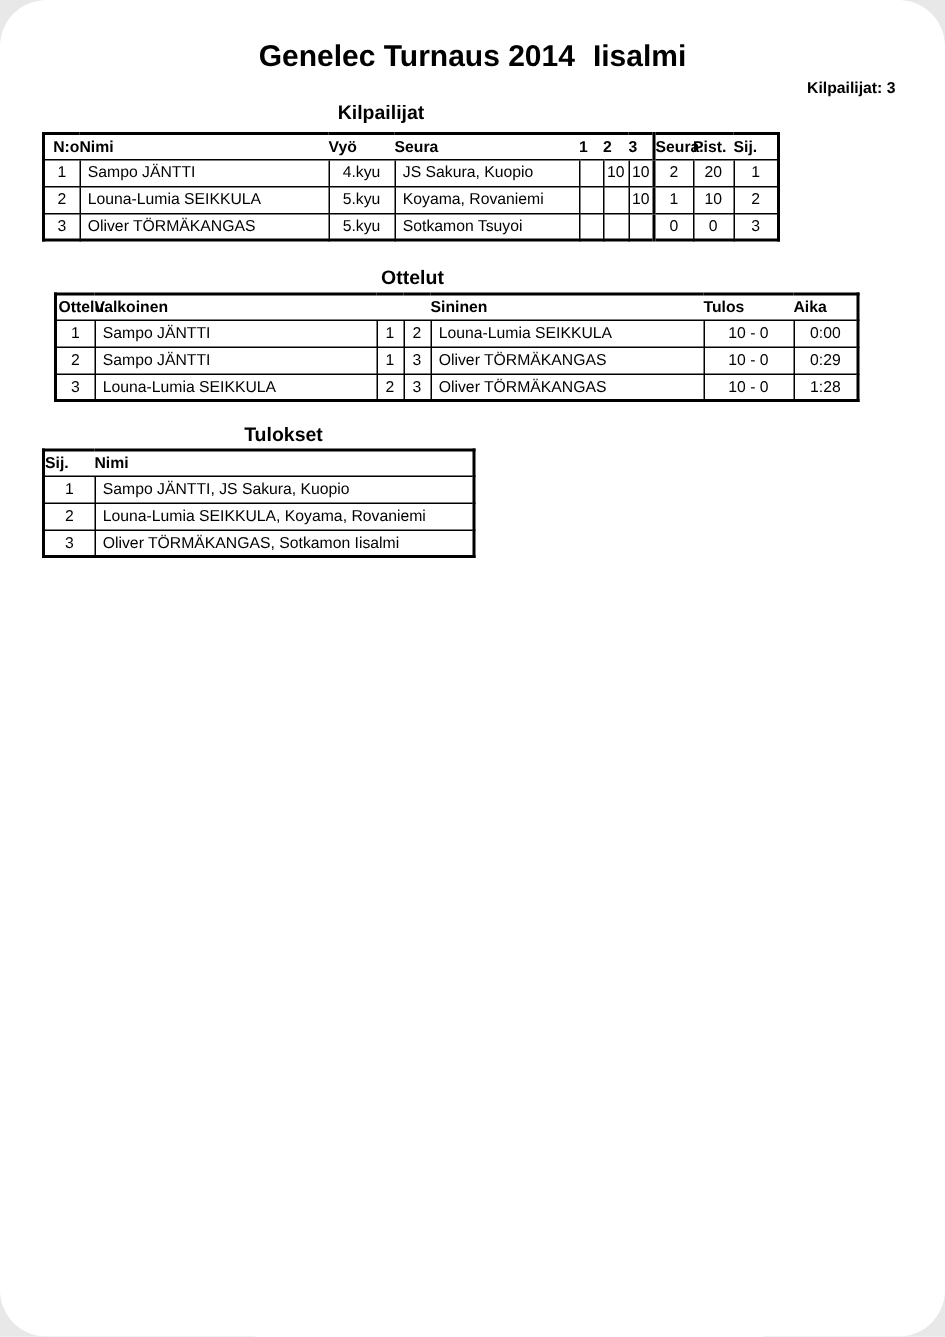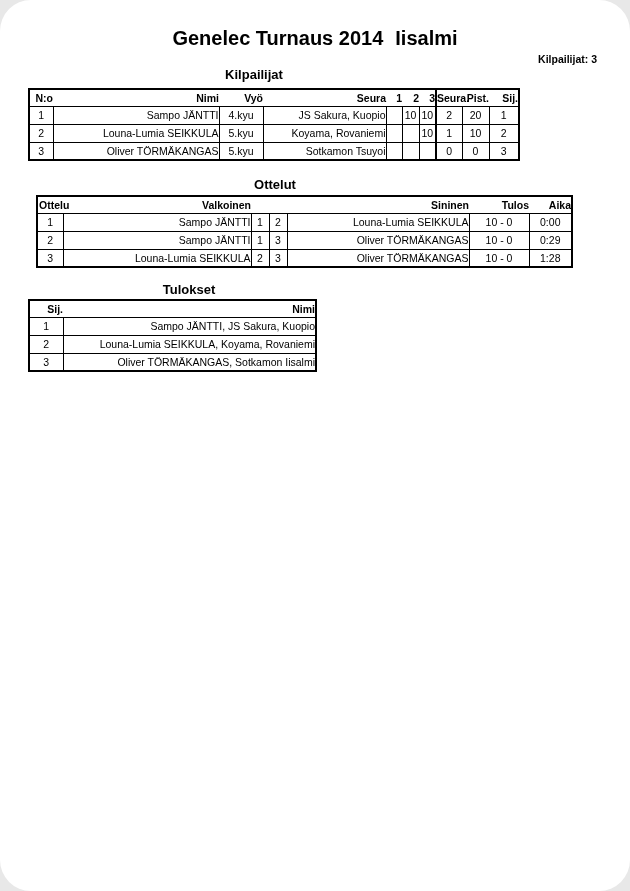--- a/index.html
+++ b/index.html
@@ -32,23 +32,23 @@
     position:absolute; border-collapse:collapse; table-layout:fixed;
     font-size:10.5px; background:#fff; border:2px solid #000;
   }
   #t1 { left:28px; top:88px;  width:490px; }
   #t2 { left:36px; top:195px; width:535px;padding-left:13px; }
   #t3 { left:28px; top:299px; width:287px; }
 
   thead tr { height:17px; }
   tbody tr { height:18px; }
   th, td { vertical-align:middle; white-space:nowrap; overflow:visible; padding:0; }
-  thead th { border:none; border-bottom:1px solid #000; font-weight:bold; text-align:right; }
+  thead th { border:none; border-bottom:1px solid #000; font-weight:bold; text-align:left; }
   tbody td { border:1px solid #000; }
-  .l { text-align:right; padding-left:5px; }
+  .l { text-align:left; padding-left:5px; }
   .c { text-align:center; }
   .hl { text-align:right; padding-left:1px; }
   .sep { border-left:2px solid #000 !important; }
 </style>
 </head>
 <body>
 
 <div class="page">
 
   <div class="doc-title">

